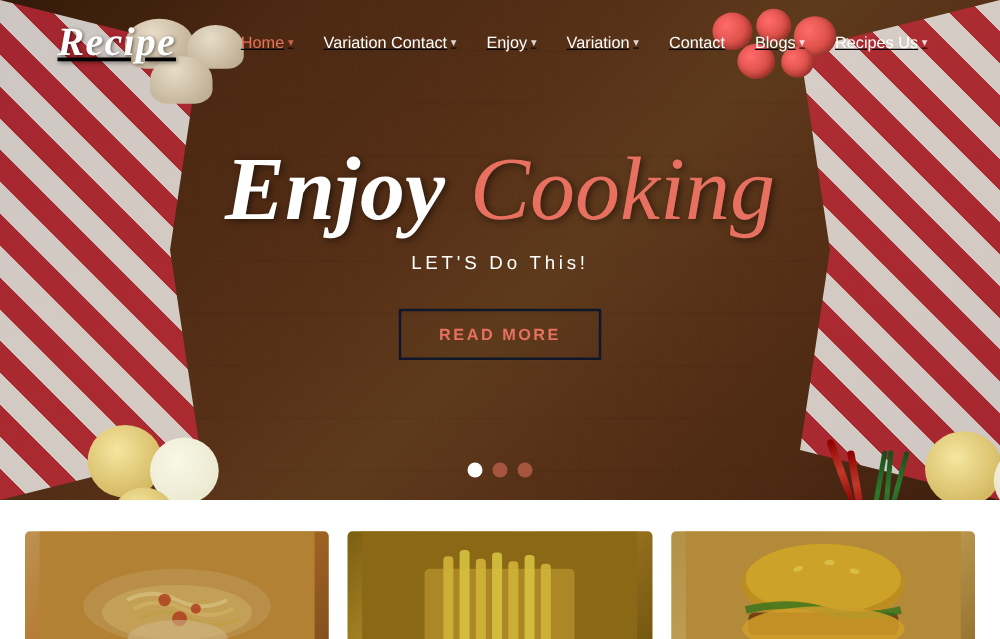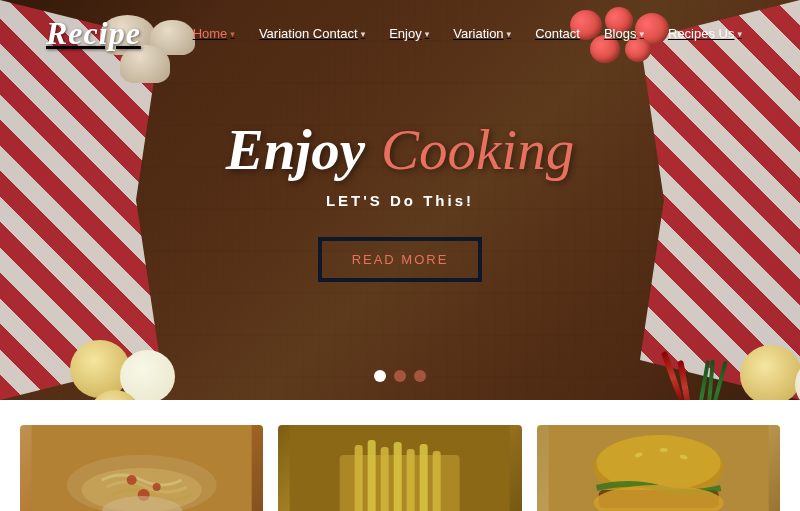--- a/index.html
+++ b/index.html
@@ -166,21 +166,21 @@
     }
 
     .hero-content {
       position: relative;
       z-index: 5;
       text-align: center;
       color: #fff;
     }
 
     .hero-title {
-      font-size: 57px;
+      font-size: 72px;
       line-height: 1.1;
       margin-bottom: 10px;
       text-shadow: 2px 2px 6px rgba(0,0,0,0.5);
     }
     .hero-title .enjoy {
       font-family: 'Georgia', serif;
       font-style: italic;
       font-weight: bold;
       color: #fff;
     }
@@ -188,33 +188,33 @@
       font-family: 'Georgia', serif;
       font-style: italic;
       color: #e87060;
     }
 
     .hero-subtitle {
       font-size: 15px;
       letter-spacing: 3px;
       color: #fff;
       margin-bottom: 28px;
-      font-weight: bold;
+      font-weight: normal;
     }
 
     .hero-btn {
       display: inline-block;
       padding: 11px 30px;
-      border: 4px solid #0f172a;
+      border: 2px solid #0f172a;
       background: transparent;
       color: #e87060;
       font-size: 13px;
       letter-spacing: 2px;
       cursor: pointer;
-      font-weight: normal;
+      font-weight: bold;
       transition: background 0.2s;
     }
 
     
     .slider-dots {
       position: absolute;
       bottom: 18px;
       left: 50%;
       transform: translateX(-50%);
       display: flex;

